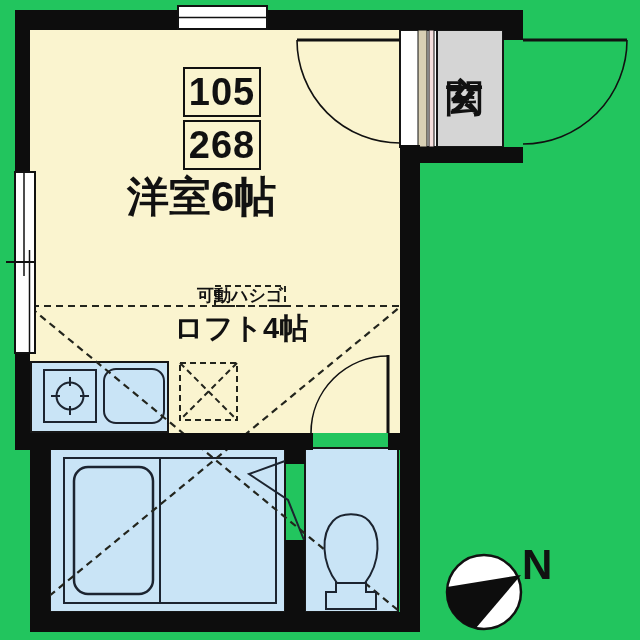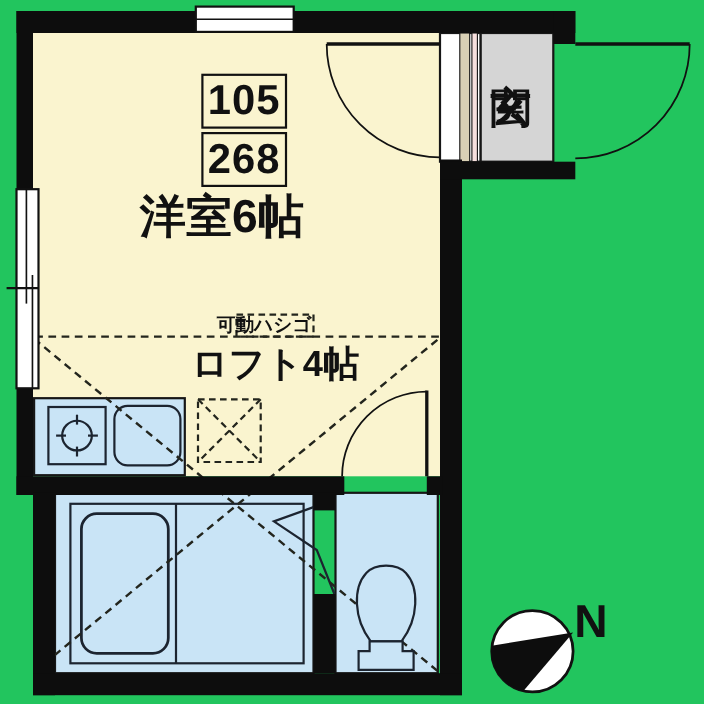--- a/index.html
+++ b/index.html
@@ -16,21 +16,21 @@
   .winline{stroke:#111;stroke-width:2;}
   .winline-thin{stroke:#111;stroke-width:1.5;}
   .outline{stroke:#161616;stroke-width:2;}
   
   .lbl{position:absolute;color:#111;white-space:nowrap;}
   .unitbox{position:absolute;left:183px;width:74px;height:46px;border:2.5px solid #111;
            display:flex;align-items:center;justify-content:center;
            font-size:38px;font-weight:700;letter-spacing:1px;}
   .room-title{left:127px;top:169px;width:180px;font-size:42px;font-weight:700;text-align:left;}
   .ladder-lbl{left:197px;top:260px;font-size:17px;font-weight:700;margin-top:24px;}
-  .loft-lbl{left:174px;top:309px;font-size:33px;font-weight:700;}
+  .loft-lbl{left:174px;top:309px;font-size:29px;font-weight:700;}
   .genkan-lbl{left:446px;top:46px;font-size:37px;font-weight:700;
               writing-mode:vertical-rl;text-orientation:upright;letter-spacing:6px;line-height:1;}
   .north-lbl{left:522px;top:541px;font-size:42px;font-weight:700;}
 </style>
 </head>
 <body>
 
 <div class="plan">
   <svg width="640" height="640" viewBox="0 0 640 640">
 

